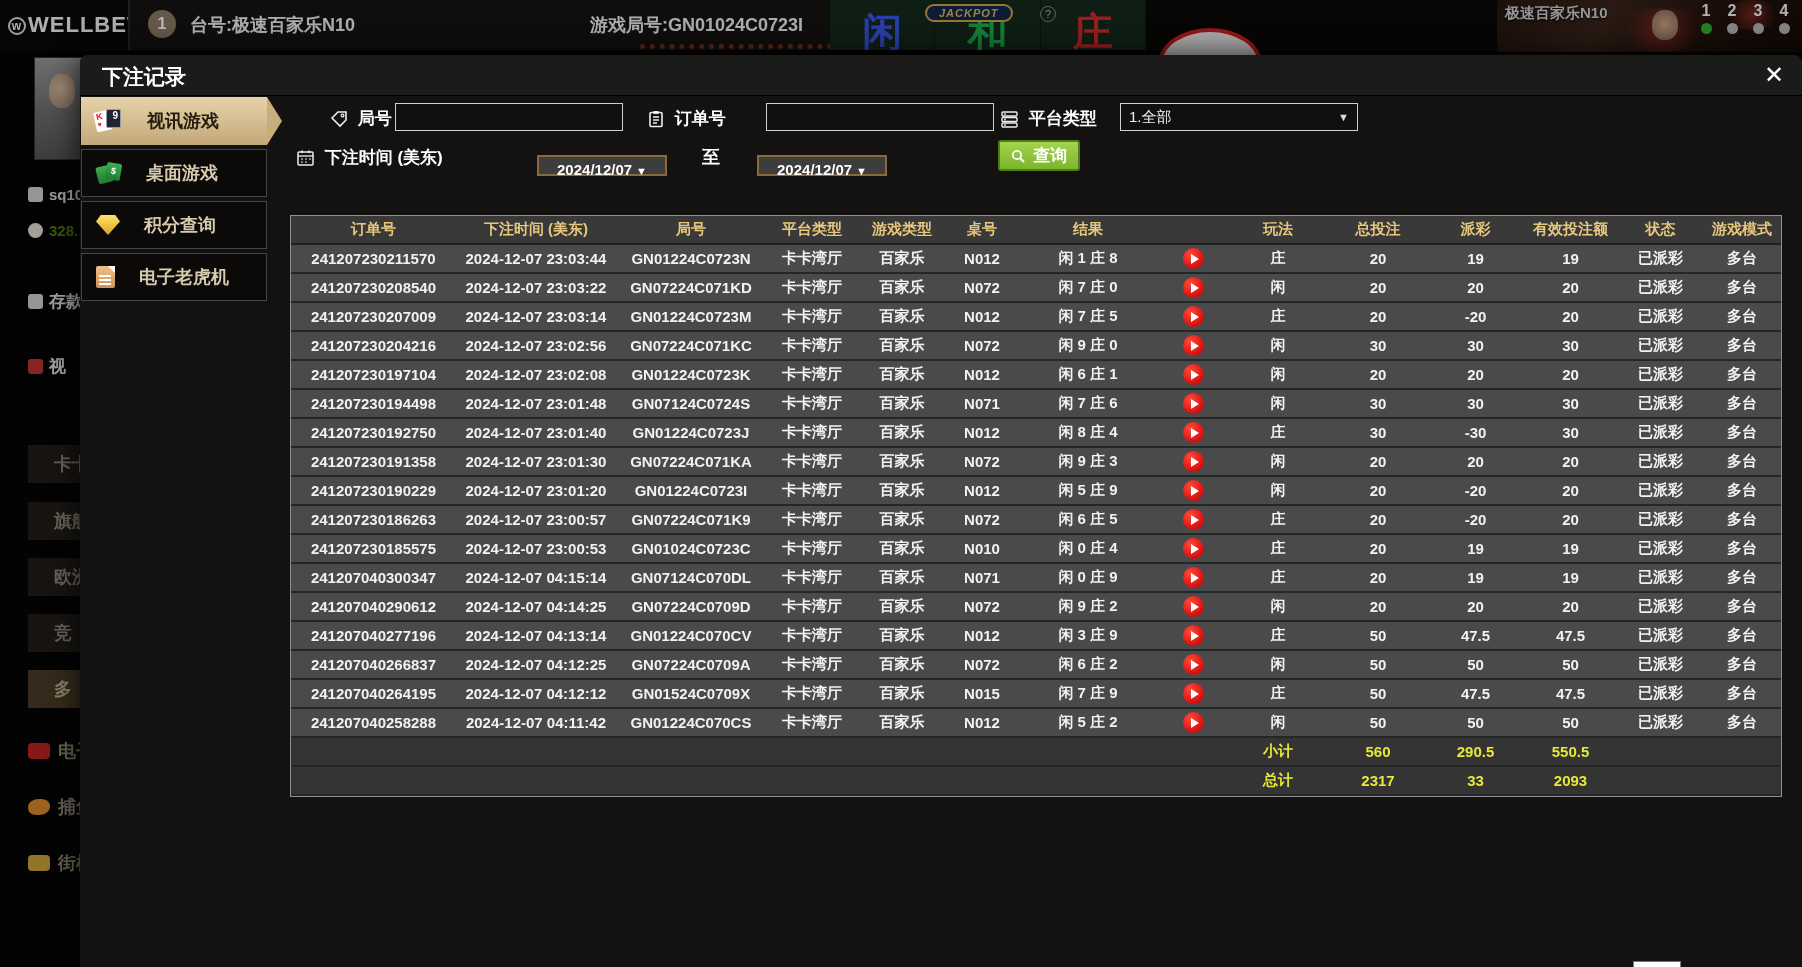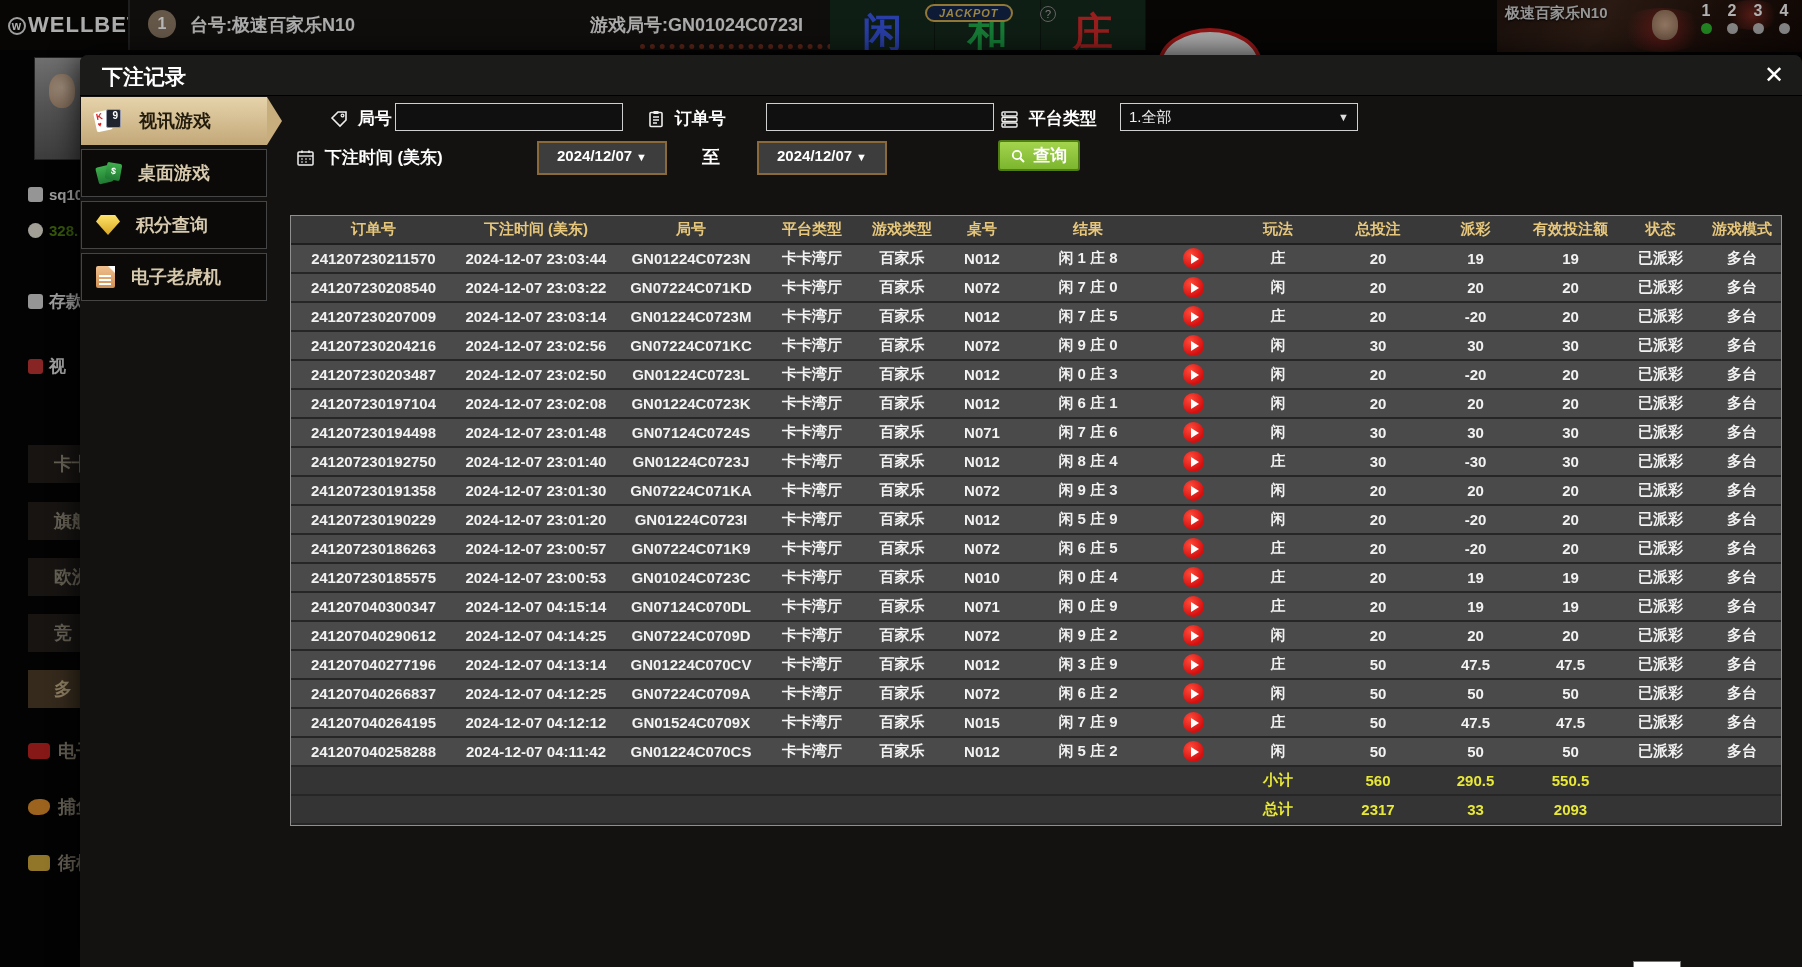--- a/index.html
+++ b/index.html
@@ -47,21 +47,21 @@
 
   
   .modal{position:absolute;left:80px;top:55px;width:1722px;height:912px;background:#141210;border-radius:8px 8px 0 0;box-shadow:0 0 30px rgba(0,0,0,.8);}
   .mhead{position:absolute;left:0;top:0;width:100%;height:41px;background:#1b1b1a;border-bottom:1px solid #000;border-radius:8px 8px 0 0;}
   .mtitle{position:absolute;left:22px;top:8px;color:#fff;font-size:21px;font-weight:bold;}
   .mclose{position:absolute;right:12px;top:6px;color:#fff;font-size:24px;font-weight:bold;cursor:pointer;padding:0 6px;}
 
   
   .snav{position:absolute;left:1px;top:42px;width:186px;}
   .sitem{position:relative;height:48px;margin-bottom:4px;background:#0b0a08;border:1px solid #454545;color:#d6c9ad;font-size:18px;font-weight:bold;display:flex;align-items:center;padding-left:14px;cursor:pointer;}
-  .sitem .slabel{margin-left:16px;}
+  .sitem .slabel{margin-left:24px;}
   .sitem.sel{background:linear-gradient(180deg,#e6d3ab,#c3a878);border:none;color:#241d0e;}
   .sitem.sel::after{content:"";position:absolute;right:-15px;top:0;border-top:24px solid transparent;border-bottom:24px solid transparent;border-left:15px solid #c8ad7d;}
   .ic-cards{position:relative;width:28px;height:24px;}
   .ic-cards .c1{position:absolute;left:0;top:2px;width:16px;height:20px;background:#fff;border-radius:2px;transform:rotate(-12deg);color:#d22;font-size:9px;font-weight:bold;line-height:10px;padding-left:2px;}
   .ic-cards .c1::after{content:"♥";display:block;font-size:7px;margin-top:-2px;}
   .ic-cards .c2{position:absolute;left:11px;top:0;width:15px;height:19px;background:#20242e;border:1px solid #99a;border-radius:2px;color:#fff;font-size:10px;font-weight:bold;text-align:right;padding-right:2px;}
   .ic-777{width:26px;height:19px;border-radius:4px;background:linear-gradient(180deg,#e33,#a11);border:1px solid #600;color:#fff;font-size:10px;font-style:italic;font-weight:bold;text-align:center;line-height:17px;}
   .ic-tbl{position:relative;width:26px;height:22px;}
   .ic-tbl i{position:absolute;width:15px;height:17px;background:linear-gradient(180deg,#3fae4e,#1f7a32);border-radius:2px;}
   .ic-tbl i:nth-child(1){left:1px;top:4px;transform:rotate(-14deg);}
@@ -70,21 +70,21 @@
   .ic-doc{position:relative;width:19px;height:22px;background:linear-gradient(180deg,#f0c08e,#d09055);border-radius:2px;}
   .ic-doc::before{content:"";position:absolute;right:0;top:0;border-left:7px solid transparent;border-top:7px solid #fff;}
   .ic-doc::after{content:"";position:absolute;left:3px;top:9px;width:12px;height:2px;background:#fff;box-shadow:0 4px 0 #fff,0 8px 0 #fff;}
 
   
   .flabel{position:absolute;color:#fff;font-size:17px;font-weight:bold;white-space:nowrap;}
   .flabel svg{vertical-align:-4px;margin-right:5px;}
   .fin{position:absolute;height:28px;background:#101010;border:1px solid #cfcfcf;color:#eee;font-size:14px;padding:0 6px;}
   .fsel{position:absolute;height:28px;background:#101010;border:1px solid #cfcfcf;color:#f0f0f0;font-size:15px;line-height:26px;padding:0 8px;cursor:pointer;}
   .fsel .arr{position:absolute;right:8px;top:0;font-size:11px;color:#ddd;}
-  .dbox{position:absolute;height:34px;background:#3d3d3d;border:2px solid #8a6a3a;color:#fff;font-size:15px;font-weight:bold;text-align:center;line-height:26px;cursor:pointer;}
+  .dbox{position:absolute;height:21px;background:#3d3d3d;border:2px solid #8a6a3a;color:#fff;font-size:15px;font-weight:bold;text-align:center;line-height:26px;cursor:pointer;margin-top:14px;}
   .dbox .arr{font-size:11px;margin-left:4px;}
   .tosep{position:absolute;color:#fff;font-size:18px;font-weight:bold;}
   .qbtn{position:absolute;height:31px;width:82px;background:linear-gradient(180deg,#a4d44e,#7cb52e);border:2px solid #517d17;border-radius:3px;color:#fff;font-size:17px;font-weight:bold;text-align:center;line-height:27px;cursor:pointer;}
   .qbtn svg{vertical-align:-3px;margin-right:3px;}
 
   
   .twrap{position:absolute;left:210px;top:160px;width:1492px;border:1px solid #8f8f8f;background:#3f3f3f;}
   table.grid{border-collapse:collapse;width:1490px;table-layout:fixed;}
   table.grid th{background:#393939;color:#e7c77b;font-size:15px;font-weight:bold;height:28px;border-bottom:2px solid #1f1f1f;}
   table.grid td{background:#4a4a4a;color:#f2f2f2;font-size:15px;font-weight:bold;height:29px;text-align:center;border-bottom:2px solid #262626;white-space:nowrap;overflow:hidden;}
@@ -331,36 +331,20 @@
     <td>闲 9 庄 0</td>
     <td><span class="playbtn"></span></td>
     <td>闲</td>
     <td>30</td>
     <td class="win">30</td>
     <td>30</td>
     <td class="status">已派彩</td>
     <td>多台</td>
   </tr>
 
-  <tr>
-    <td>241207230203487</td>
-    <td>2024-12-07 23:02:50</td>
-    <td>GN01224C0723L</td>
-    <td>卡卡湾厅</td>
-    <td>百家乐</td>
-    <td>N012</td>
-    <td>闲 0 庄 3</td>
-    <td><span class="playbtn"></span></td>
-    <td>闲</td>
-    <td>20</td>
-    <td class="loss">-20</td>
-    <td>20</td>
-    <td class="status">已派彩</td>
-    <td>多台</td>
-  </tr>
 
   <tr>
     <td>241207230197104</td>
     <td>2024-12-07 23:02:08</td>
     <td>GN01224C0723K</td>
     <td>卡卡湾厅</td>
     <td>百家乐</td>
     <td>N012</td>
     <td>闲 6 庄 1</td>
     <td><span class="playbtn"></span></td>

